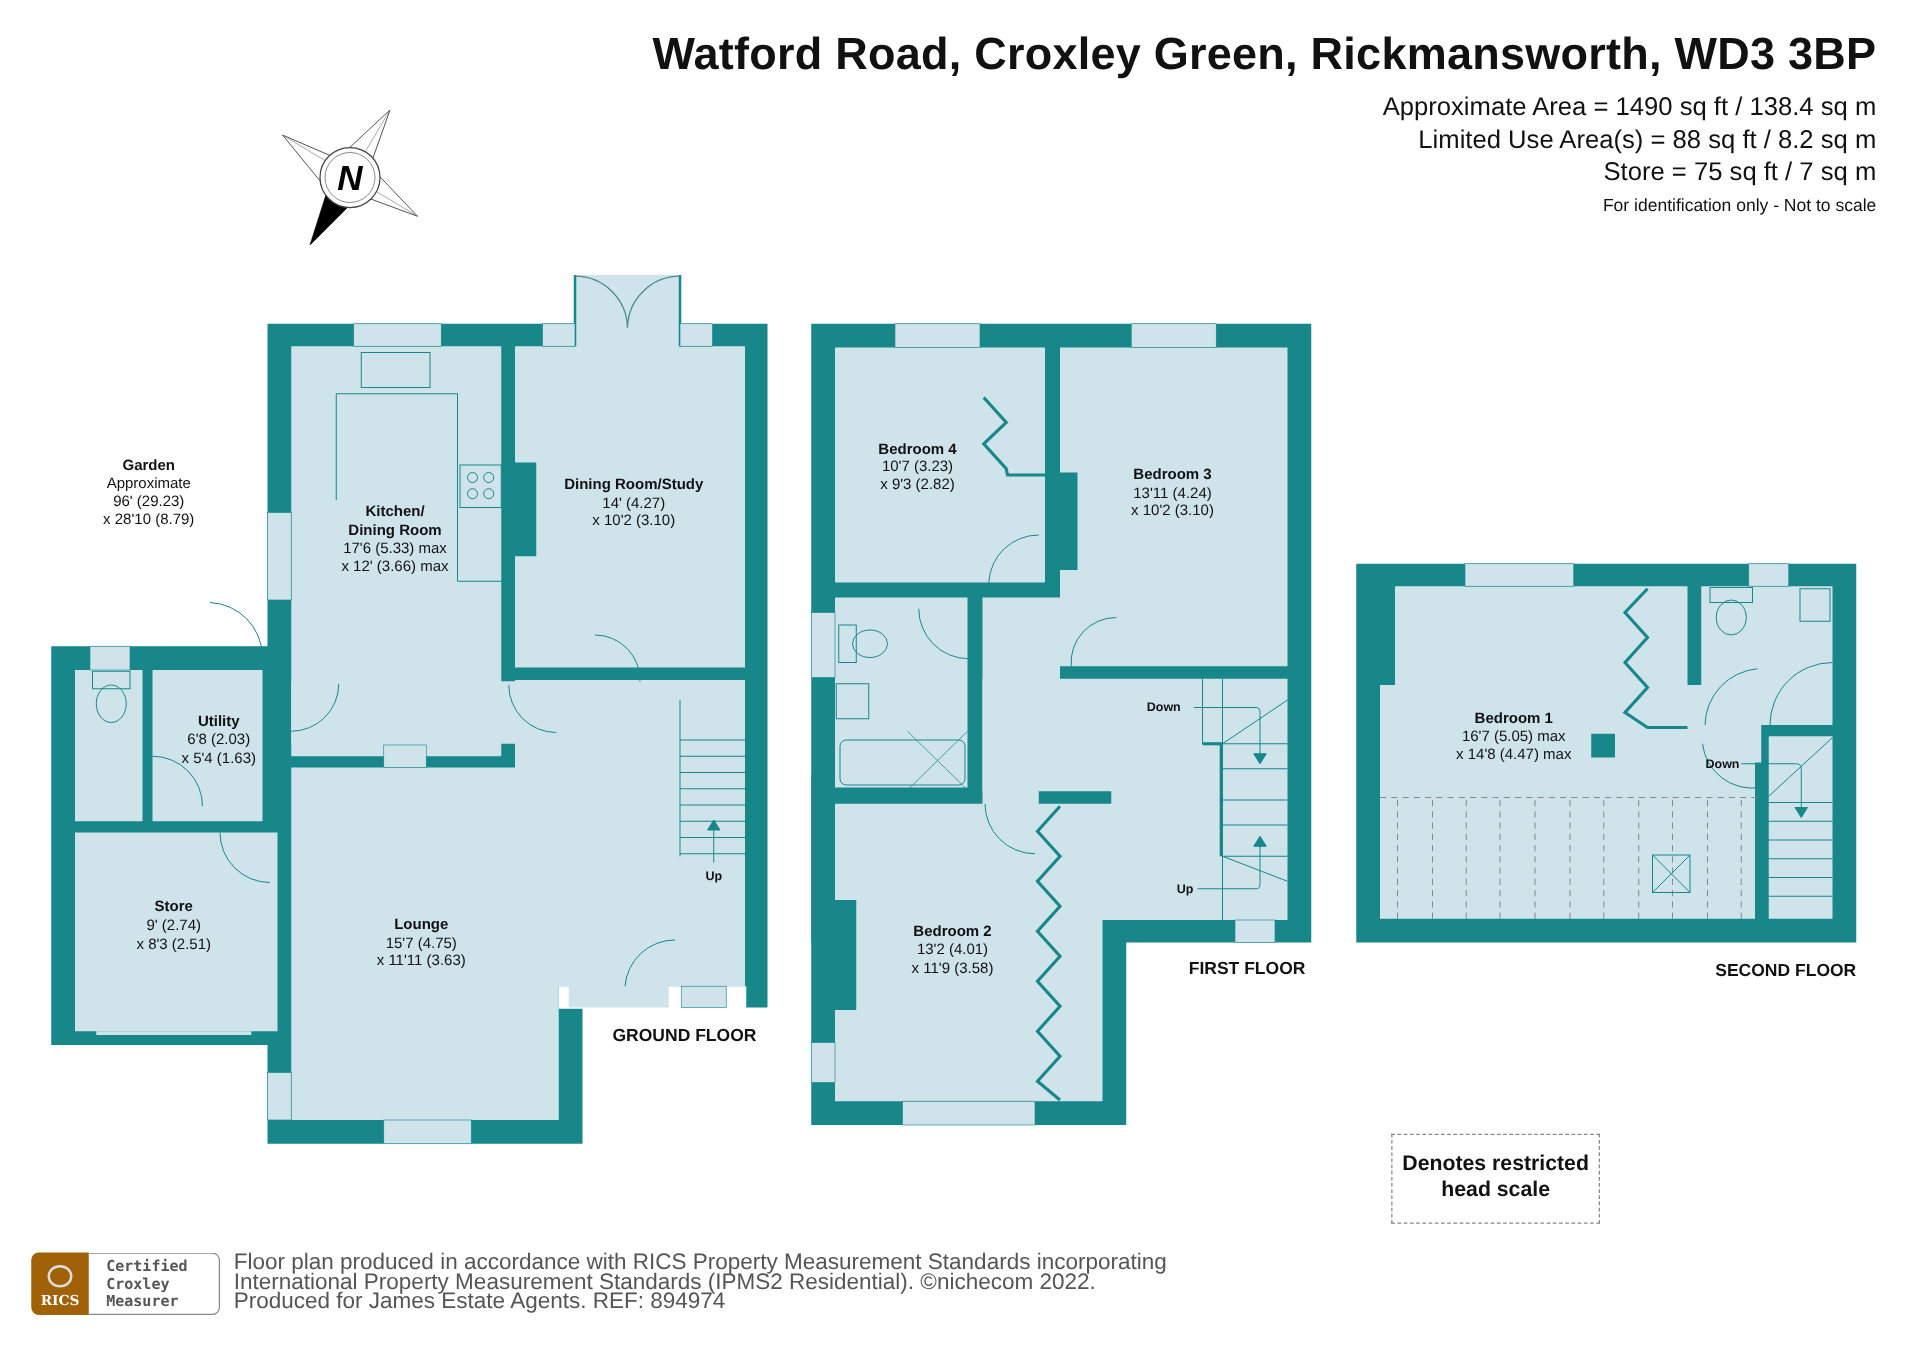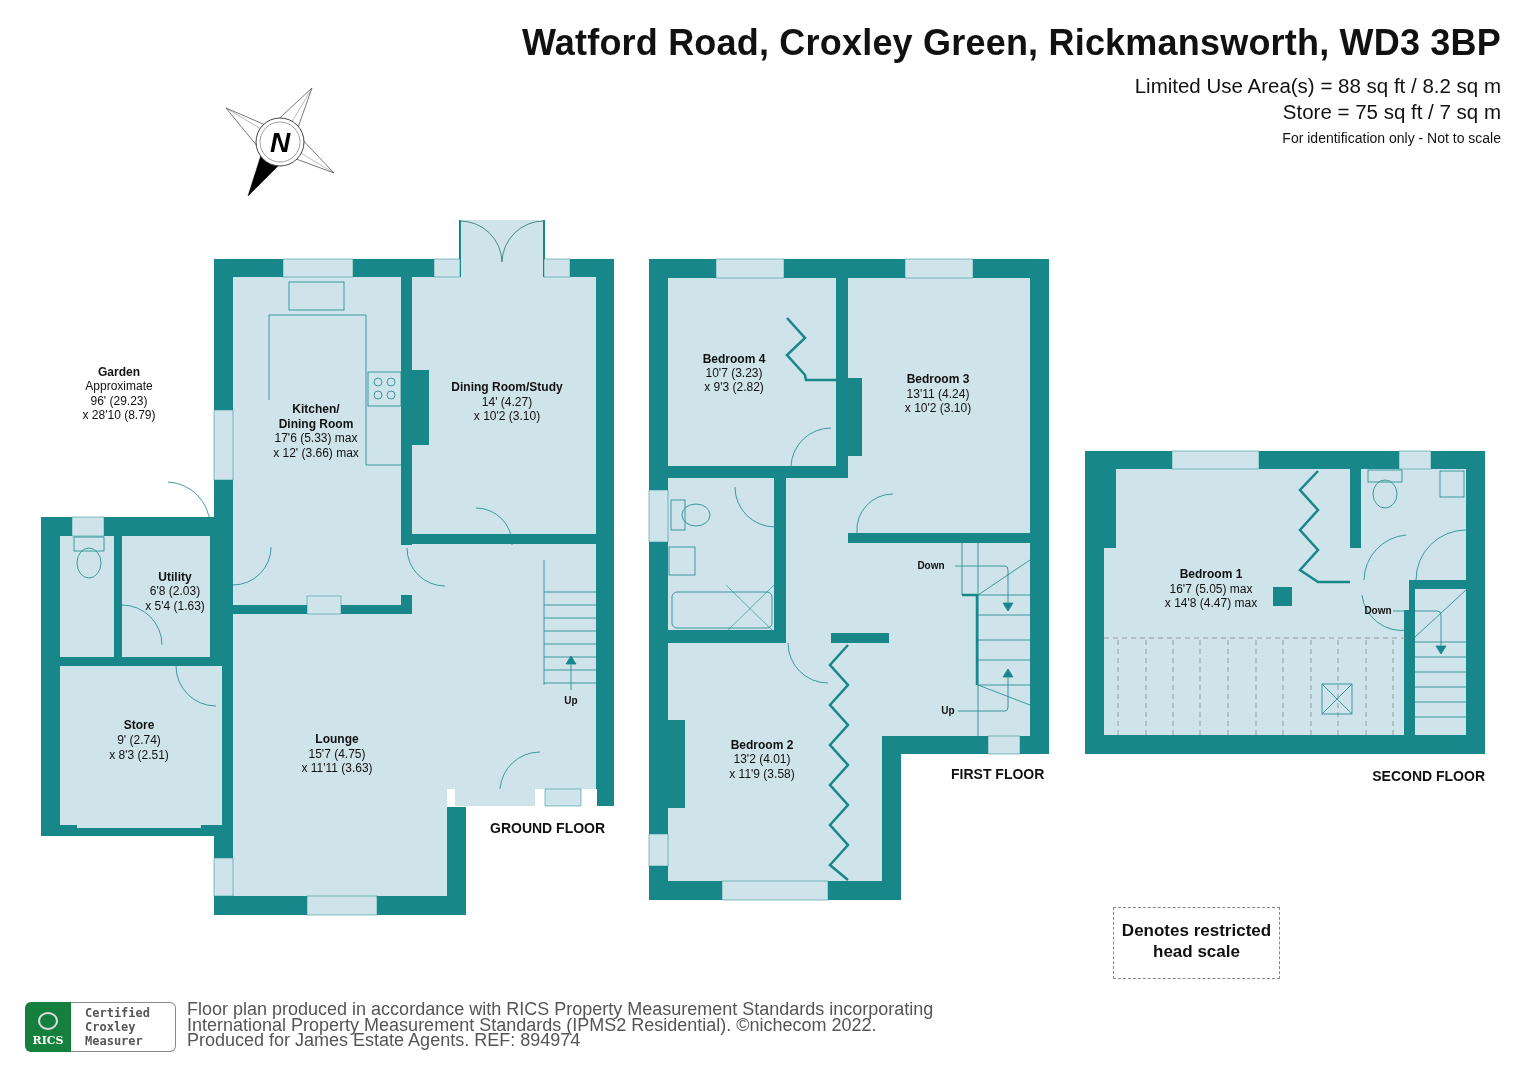--- a/index.html
+++ b/index.html
@@ -15,20 +15,21 @@
   .footer-logo { left:25px; top:1002px; width:152px; height:50px; }
   .footer-text { left:187px; top:1002px; font-size:18px; line-height:15.5px; color:#555; white-space:nowrap; }
   .legend { left:1113px; top:863px; width:167px; height:72px; border:1px dashed #888; box-sizing:border-box;margin-top:44px; }
   .legend-text { position:absolute; left:0; right:0; top:12px; text-align:center; font-weight:bold; font-size:17px; line-height:21px; }
 </style>
 </head>
 <body>
 
 <div class="abs title">Watford Road, Croxley Green, Rickmansworth, WD3 3BP</div>
 <div class="abs areas">
+  <div>Approximate Area = 1490 sq ft / 138.4 sq m</div>
   <div>Limited Use Area(s) = 88 sq ft / 8.2 sq m</div>
   <div>Store = 75 sq ft / 7 sq m</div>
   <div class="note">For identification only - Not to scale</div>
 </div>
 
 <svg class="abs" style="left:0;top:0" width="1527" height="1000" viewBox="0 0 1527 1000">
 
   <g>
     <polygon points="226,108 270,127 312,88 296,133 334,173 288,156 248,196 262,152" fill="#fff" stroke="#555" stroke-width="0.8"></polygon>
     <line x1="226" y1="108" x2="334" y2="173" stroke="#777" stroke-width="0.5"></line>
@@ -264,21 +265,21 @@
 </svg>
 
 <div class="abs legend">
   <div class="legend-text">
     <div>Denotes restricted</div>
     <div>head scale</div>
   </div>
 </div>
 
 <div class="abs footer-logo">
-  <div style="position:absolute;left:0;top:0;width:46px;height:50px;background:#15803d;border-radius:6px 0 0 6px;">
+  <div style="position:absolute;left:0;top:0;width:46px;height:50px;background:#a16207;border-radius:6px 0 0 6px;">
     <div style="position:absolute;left:13px;top:10px;width:20px;height:18px;border-radius:50%;border:2px solid #ddd;box-sizing:border-box;"></div>
     <div style="position:absolute;left:0;right:0;top:32px;text-align:center;color:#fff;font-weight:bold;font-size:11px;font-family:'DejaVu Serif',serif;">RICS</div>
   </div>
   <div style="position:absolute;left:46px;top:0;width:104px;height:48px;border:1px solid #888;border-left:none;border-radius:0 6px 6px 0;">
     <div style="position:absolute;left:14px;top:3px;font-family:'DejaVu Sans Mono',monospace;font-weight:bold;font-size:12px;line-height:14px;color:#555;">
       <div>Certified</div>
       <div>Croxley</div>
       <div>Measurer</div>
     </div>
   </div>

